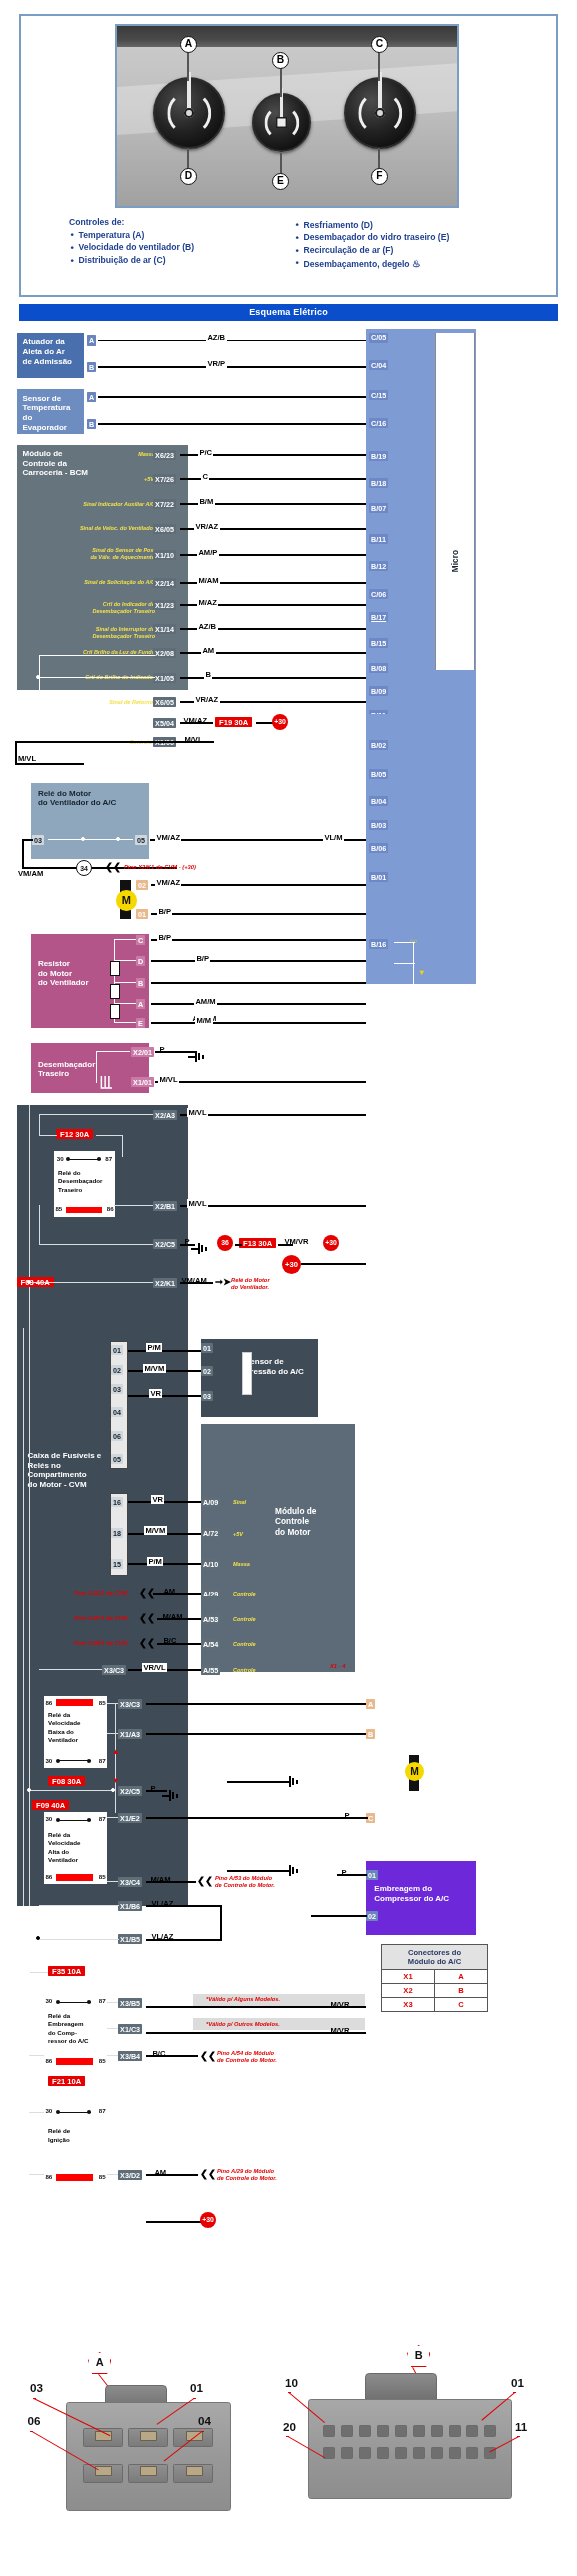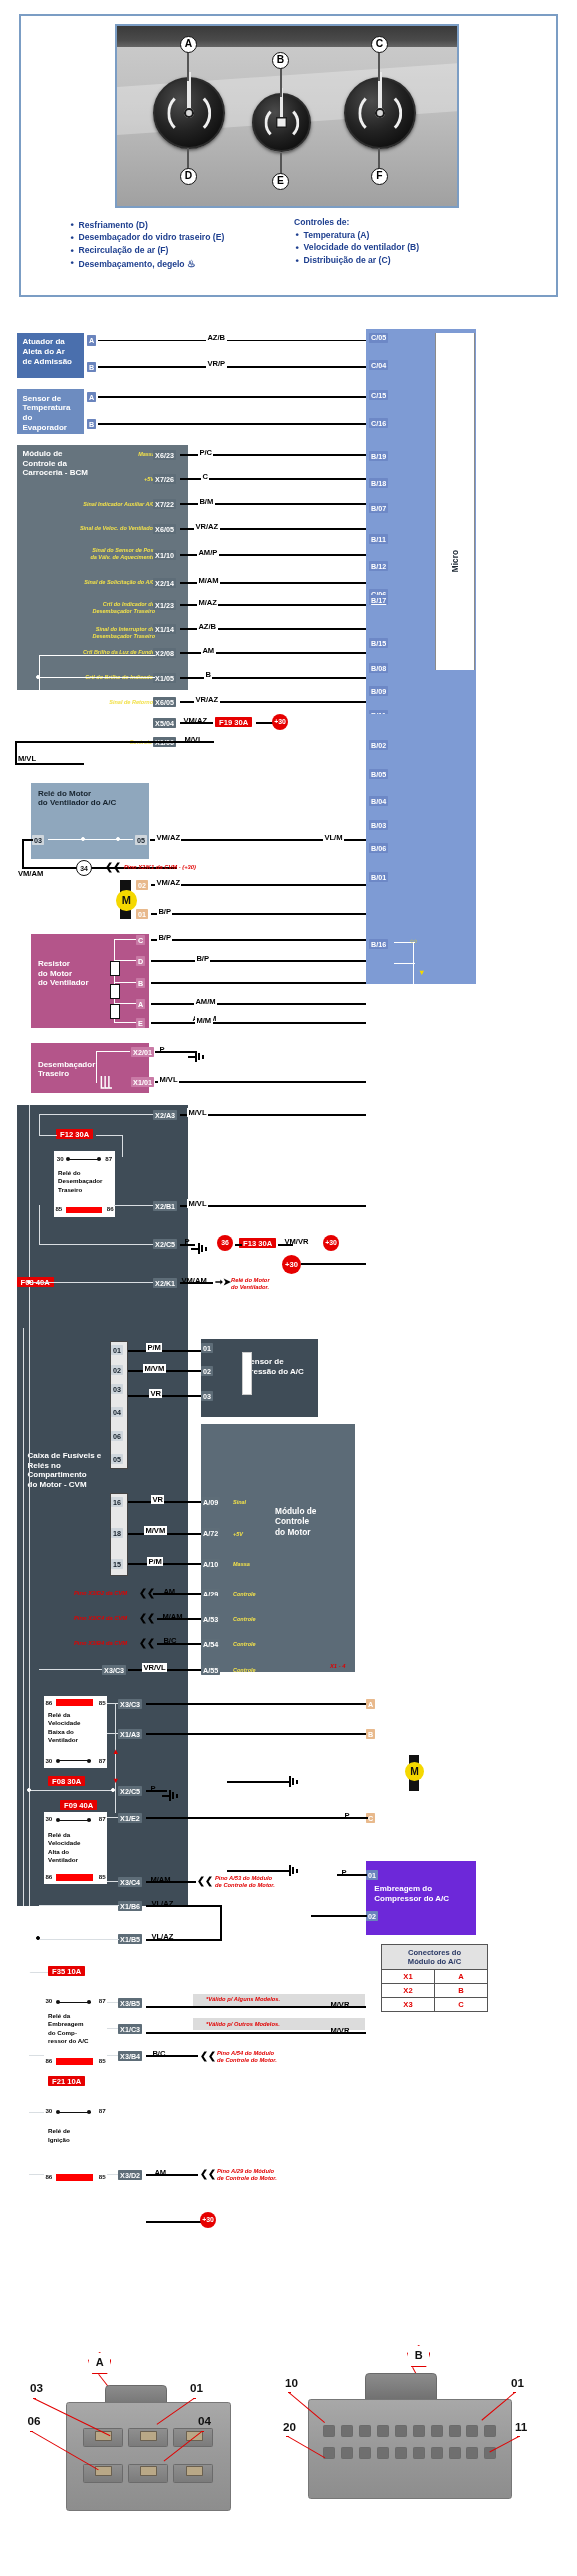--- a/index.html
+++ b/index.html
@@ -423,56 +423,57 @@
       <div class="marker" style="left:63px;  top:9.6px;">A</div>
       <div class="marker" style="left:155px; top:26px;">B</div>
       <div class="marker" style="left:254px; top:9.6px;">C</div>
       <div class="marker" style="left:63px;  top:142px;">D</div>
       <div class="marker" style="left:155px; top:147px;">E</div>
       <div class="marker" style="left:254px; top:142px;">F</div>
     </div>
 
     <div class="legend">
       <div class="legend-col">
+        <div class="legend-title">Controles de:</div>
+        <div class="legend-item">Temperatura (A)</div>
+        <div class="legend-item">Velocidade do ventilador (B)</div>
+        <div class="legend-item">Distribuição de ar (C)</div>
+      </div>
+      <div class="legend-col">
         <div class="legend-item">Resfriamento (D)</div>
         <div class="legend-item">Desembaçador do vidro traseiro (E)</div>
         <div class="legend-item">Recirculação de ar (F)</div>
         <div class="legend-item">
           <span>Desembaçamento, degelo</span>
           <span class="defrost-glyph">♨</span>
         </div>
       </div>
-      <div class="legend-col">
-        <div class="legend-title">Controles de:</div>
-        <div class="legend-item">Temperatura (A)</div>
-        <div class="legend-item">Velocidade do ventilador (B)</div>
-        <div class="legend-item">Distribuição de ar (C)</div>
-      </div>
     </div>
   </div>
 
+  <div class="scheme-bar">Esquema Elétrico</div>
 
   <div class="canvas">
 
     <div class="box acmod" style="left:366px; top:5.5px; width:110px; height:385px; padding:0;"></div>
     <div class="vtitle" style="left:465px; top:103px; height:206px;">Módulo de Controle do Ar Condicionado</div>
     <div class="box" style="left:435px; top:9.6px; width:40px; height:337px; background:#ffffff; border-left:1.4px solid #8a8a8a; border-right:1.4px solid #8a8a8a; padding:0;"></div>
     <div class="vtitle dark" style="left:450px; top:227px;">Micro</div>
 
     <div class="pin acpin" style="left:369px; top:9.6px;">C/05</div>
     <div class="pin acpin" style="left:369px; top:37px;">C/04</div>
     <div class="pin acpin" style="left:369px; top:67px;">C/15</div>
     <div class="pin acpin" style="left:369px; top:95px;">C/16</div>
     <div class="pin acpin" style="left:369px; top:128px;">B/19</div>
     <div class="pin acpin" style="left:369px; top:155px;">B/18</div>
     <div class="pin acpin" style="left:369px; top:180px;">B/07</div>
     <div class="pin acpin" style="left:369px; top:211px;">B/11</div>
     <div class="pin acpin" style="left:369px; top:238px;">B/12</div>
     <div class="pin acpin" style="left:369px; top:266px;">C/06</div>
-    <div class="pin acpin" style="left:369px; top:272px;text-decoration:underline;">B/17</div>
+    <div class="pin acpin" style="left:369px; top:289px;text-decoration:underline;">B/17</div>
     <div class="pin acpin" style="left:369px; top:315px;">B/15</div>
     <div class="pin acpin" style="left:369px; top:340px;">B/08</div>
     <div class="pin acpin" style="left:369px; top:363px;">B/09</div>
     <div class="pin acpin" style="left:369px; top:387px;">B/11</div>
 
     <div class="box acmod" style="left:366px; top:391px; width:110px; height:270px; padding:0;"></div>
     <div class="pin acpin" style="left:369px; top:417px;">B/02</div>
     <div class="pin acpin" style="left:369px; top:446px;">B/05</div>
     <div class="pin acpin" style="left:369px; top:473px;">B/04</div>
     <div class="pin acpin" style="left:369px; top:497px;">B/03</div>
@@ -852,21 +853,21 @@
     </div>
     <div class="pin" style="left:118px; top:1376px;">X3/C3</div>
     <div class="wire thin h" style="left:107px; top:1380px; width:11px;"></div>
     <div class="wire h" style="left:146px; top:1380px; width:220px;"></div>
 
     <div class="pin" style="left:118px; top:1406px;">X1/A3</div>
     <div class="wire thin h" style="left:107px; top:1410px; width:11px;"></div>
     <div class="wire h" style="left:146px; top:1410px; width:220px;"></div>
 
     <div class="fuse" style="left:48px; top:1453px;">F08 30A</div>
-    <div class="fuse" style="left:60px; top:1477px;">F09 40A</div>
+    <div class="fuse" style="left:32px; top:1477px;">F09 40A</div>
     <div class="wire thin h" style="left:29px; top:1467px; width:84px;"></div>
     <div class="dot" style="left:27px; top:1465px;"></div>
     <div class="dot" style="left:111px; top:1465px;"></div>
 
     <div class="pin" style="left:118px; top:1463px;">X2/C5</div>
     <div class="wire h" style="left:146px; top:1467px; width:20.6px;"></div>
     <div class="wcode nobg" style="left:149px; top:1461px;">P</div>
     <div class="gnd" style="left:169px; top:1459px;">
       <i style="left:0; top:8.3px; width:2.1px; height:11px;"></i>
       <i style="left:3.4px; top:10.3px; width:2.1px; height:6.9px;"></i>

